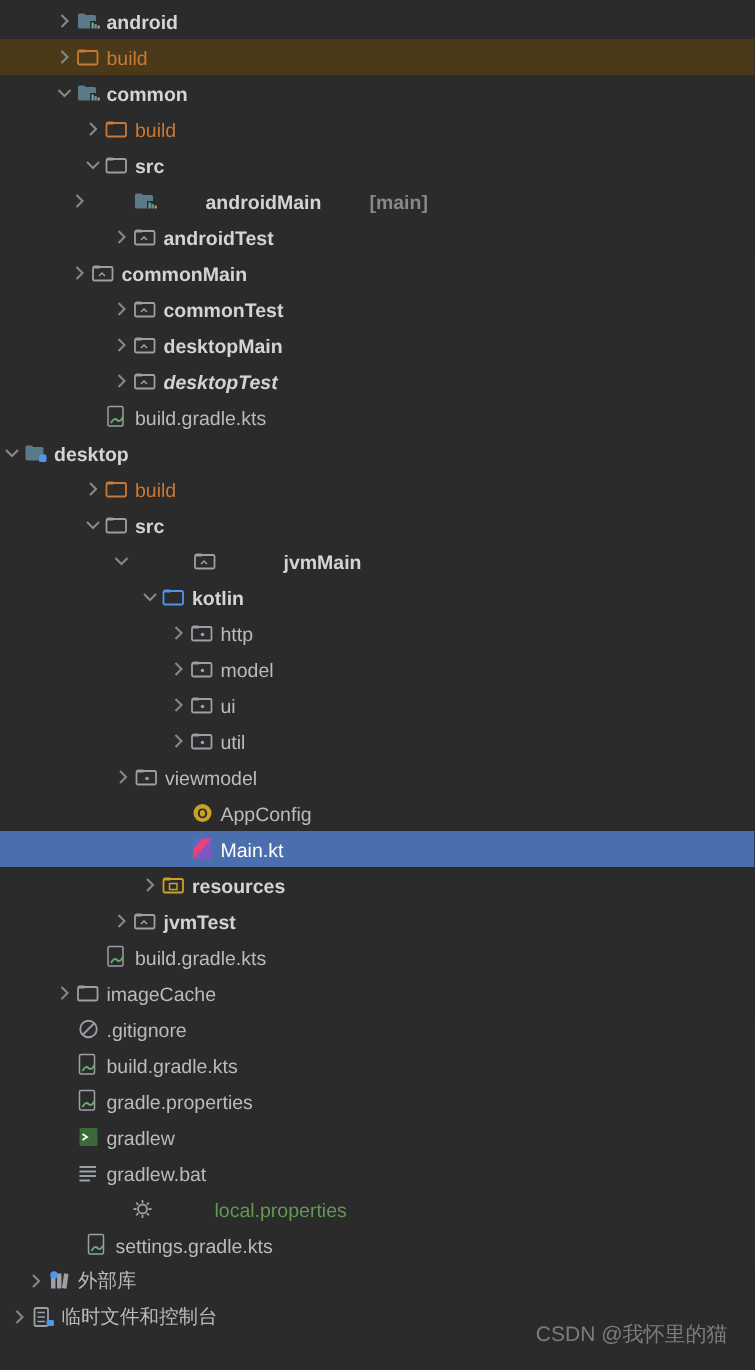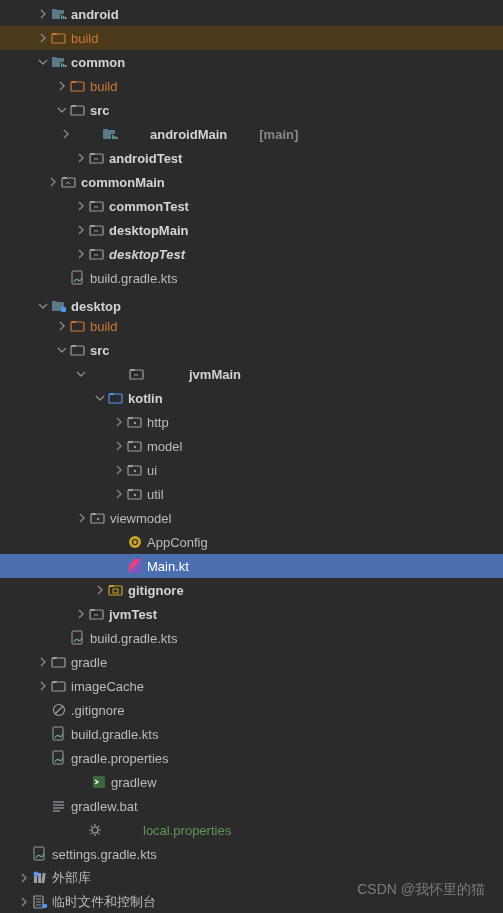--- a/index.html
+++ b/index.html
@@ -132,21 +132,21 @@
         </svg>
       </span>
       <span class="icon">
         <svg width="16" height="16" viewBox="0 0 16 16">
           <rect x="1" y="4" width="13" height="9" rx="1" fill="none" stroke="#9aa0a6" stroke-width="1.2"></rect>
           <rect x="1" y="3" width="5" height="2" rx="1" fill="#9aa0a6"></rect>
         </svg>
       </span>
       <span class="label bold">src</span>
     </div>
-    <div class="row" style="padding-left: 58px; gap: 28px;">
+    <div class="row" style="padding-left: 45px; gap: 28px;">
       <span class="arrow">
         <svg width="10" height="10" viewBox="0 0 10 10">
           <path d="M3 1 L7 5 L3 9" stroke="#888" stroke-width="1.4" fill="none"></path>
         </svg>
       </span>
       <span class="icon">
         <svg width="16" height="16" viewBox="0 0 16 16">
           <rect x="1" y="4" width="12" height="9" rx="1" fill="#5a7a8a"></rect>
           <rect x="1" y="3" width="5" height="3" rx="1" fill="#5a7a8a"></rect>
           <rect x="9" y="8" width="6" height="6" fill="#2b2b2b"></rect>
@@ -236,21 +236,21 @@
     <div class="row" style="padding-left: 54px;">
       <span class="arrow"></span>
       <span class="icon">
         <svg width="16" height="16" viewBox="0 0 16 16">
           <rect x="2" y="1" width="10" height="13" rx="1" fill="none" stroke="#9aa0a6" stroke-width="1"></rect>
           <path d="M4 12 Q6 8 8 10 Q10 12 12 8" stroke="#6aab73" stroke-width="1.3" fill="none"></path>
         </svg>
       </span>
       <span class="label">build.gradle.kts</span>
     </div>
-    <div class="row" style="padding-left: 35px; align-items: flex-end;">
+    <div class="row" style="">
       <span class="arrow">
         <svg width="10" height="10" viewBox="0 0 10 10">
           <path d="M1 3 L5 7 L9 3" stroke="#888" stroke-width="1.4" fill="none"></path>
         </svg>
       </span>
       <span class="icon">
         <svg width="16" height="16" viewBox="0 0 16 16">
           <rect x="1" y="4" width="12" height="9" rx="1" fill="#5a7a8a"></rect>
           <rect x="1" y="3" width="5" height="3" rx="1" fill="#5a7a8a"></rect>
           <rect x="10" y="9" width="5" height="5" rx="1" fill="#5394ec"></rect>
@@ -417,21 +417,21 @@
           <path d="M3 1 L7 5 L3 9" stroke="#888" stroke-width="1.4" fill="none"></path>
         </svg>
       </span>
       <span class="icon">
         <svg width="16" height="16" viewBox="0 0 16 16">
           <rect x="1" y="4" width="13" height="9" rx="1" fill="none" stroke="#c9a227" stroke-width="1.2"></rect>
           <rect x="1" y="3" width="5" height="2" rx="1" fill="#c9a227"></rect>
           <rect x="5" y="7" width="5" height="4" fill="none" stroke="#c9a227"></rect>
         </svg>
       </span>
-      <span class="label bold">gitignore</span>
+      <span class="label bold">resources</span>
     </div>
     <div class="row" style="padding-left: 73px;">
       <span class="arrow">
         <svg width="10" height="10" viewBox="0 0 10 10">
           <path d="M3 1 L7 5 L3 9" stroke="#888" stroke-width="1.4" fill="none"></path>
         </svg>
       </span>
       <span class="icon">
         <svg width="16" height="16" viewBox="0 0 16 16">
           <rect x="1" y="4" width="13" height="9" rx="1" fill="none" stroke="#9aa0a6" stroke-width="1.2"></rect>
@@ -456,34 +456,20 @@
         <svg width="10" height="10" viewBox="0 0 10 10">
           <path d="M3 1 L7 5 L3 9" stroke="#888" stroke-width="1.4" fill="none"></path>
         </svg>
       </span>
       <span class="icon">
         <svg width="16" height="16" viewBox="0 0 16 16">
           <rect x="1" y="4" width="13" height="9" rx="1" fill="none" stroke="#9aa0a6" stroke-width="1.2"></rect>
           <rect x="1" y="3" width="5" height="2" rx="1" fill="#9aa0a6"></rect>
         </svg>
       </span>
-      <span class="label">gradle</span>
-    </div>
-    <div class="row" style="padding-left: 35px;">
-      <span class="arrow">
-        <svg width="10" height="10" viewBox="0 0 10 10">
-          <path d="M3 1 L7 5 L3 9" stroke="#888" stroke-width="1.4" fill="none"></path>
-        </svg>
-      </span>
-      <span class="icon">
-        <svg width="16" height="16" viewBox="0 0 16 16">
-          <rect x="1" y="4" width="13" height="9" rx="1" fill="none" stroke="#9aa0a6" stroke-width="1.2"></rect>
-          <rect x="1" y="3" width="5" height="2" rx="1" fill="#9aa0a6"></rect>
-        </svg>
-      </span>
       <span class="label">imageCache</span>
     </div>
     <div class="row" style="padding-left: 35px;">
       <span class="arrow"></span>
       <span class="icon">
         <svg width="16" height="16" viewBox="0 0 16 16">
           <circle cx="8" cy="8" r="5.5" fill="none" stroke="#9aa0a6" stroke-width="1.2"></circle>
           <line x1="4" y1="12" x2="12" y2="4" stroke="#9aa0a6" stroke-width="1.2"></line>
         </svg>
       </span>
@@ -502,21 +488,21 @@
     <div class="row" style="padding-left: 35px;">
       <span class="arrow"></span>
       <span class="icon">
         <svg width="16" height="16" viewBox="0 0 16 16">
           <rect x="2" y="1" width="10" height="13" rx="1" fill="none" stroke="#9aa0a6" stroke-width="1"></rect>
           <path d="M4 12 Q6 8 8 10 Q10 12 12 8" stroke="#6aab73" stroke-width="1.3" fill="none"></path>
         </svg>
       </span>
       <span class="label">gradle.properties</span>
     </div>
-    <div class="row" style="padding-left: 35px; margin-left: 40px;">
+    <div class="row" style="padding-left: 35px;">
       <span class="arrow"></span>
       <span class="icon">
         <svg width="16" height="16" viewBox="0 0 16 16">
           <rect x="2" y="2" width="12" height="12" rx="1" fill="#3a6a3a"></rect>
           <path d="M4 6 L7 8 L4 10" stroke="#fff" stroke-width="1.2" fill="none"></path>
         </svg>
       </span>
       <span class="label">gradlew</span>
     </div>
     <div class="row" style="padding-left: 35px;">
@@ -543,21 +529,21 @@
             <line x1="12" y1="8" x2="14" y2="8"></line>
             <line x1="3.8" y1="3.8" x2="5.2" y2="5.2"></line>
             <line x1="10.8" y1="10.8" x2="12.2" y2="12.2"></line>
             <line x1="3.8" y1="12.2" x2="5.2" y2="10.8"></line>
             <line x1="10.8" y1="5.2" x2="12.2" y2="3.8"></line>
           </g>
         </svg>
       </span>
       <span class="label green">local.properties</span>
     </div>
-    <div class="row" style="padding-left: 16px;">
+    <div class="row" style="padding-left: 41px;">
       <span class="arrow"></span>
       <span class="icon">
         <svg width="16" height="16" viewBox="0 0 16 16">
           <rect x="2" y="1" width="10" height="13" rx="1" fill="none" stroke="#9aa0a6" stroke-width="1"></rect>
           <path d="M4 12 Q6 8 8 10 Q10 12 12 8" stroke="#6aab73" stroke-width="1.3" fill="none"></path>
         </svg>
       </span>
       <span class="label">settings.gradle.kts</span>
     </div>
     <div class="row" style="padding-left: 16px;">
@@ -569,21 +555,21 @@
       <span class="icon">
         <svg width="16" height="16" viewBox="0 0 16 16">
           <rect x="2" y="3" width="3" height="10" fill="#9aa0a6"></rect>
           <rect x="6" y="3" width="3" height="10" fill="#9aa0a6"></rect>
           <rect x="10" y="3" width="3" height="10" fill="#9aa0a6" transform="rotate(8 11.5 8)"></rect>
           <circle cx="4" cy="4" r="2.5" fill="#5394ec"></circle>
         </svg>
       </span>
       <span class="label">外部库</span>
     </div>
-    <div class="row" style="padding-left: 16px;">
+    <div class="row" style="padding-left: 5px;">
       <span class="arrow">
         <svg width="10" height="10" viewBox="0 0 10 10">
           <path d="M3 1 L7 5 L3 9" stroke="#888" stroke-width="1.4" fill="none"></path>
         </svg>
       </span>
       <span class="icon">
         <svg width="16" height="16" viewBox="0 0 16 16">
           <rect x="2" y="2" width="9" height="12" rx="1" fill="none" stroke="#9aa0a6" stroke-width="1.2"></rect>
           <line x1="4" y1="5" x2="9" y2="5" stroke="#9aa0a6"></line>
           <line x1="4" y1="8" x2="9" y2="8" stroke="#9aa0a6"></line>

